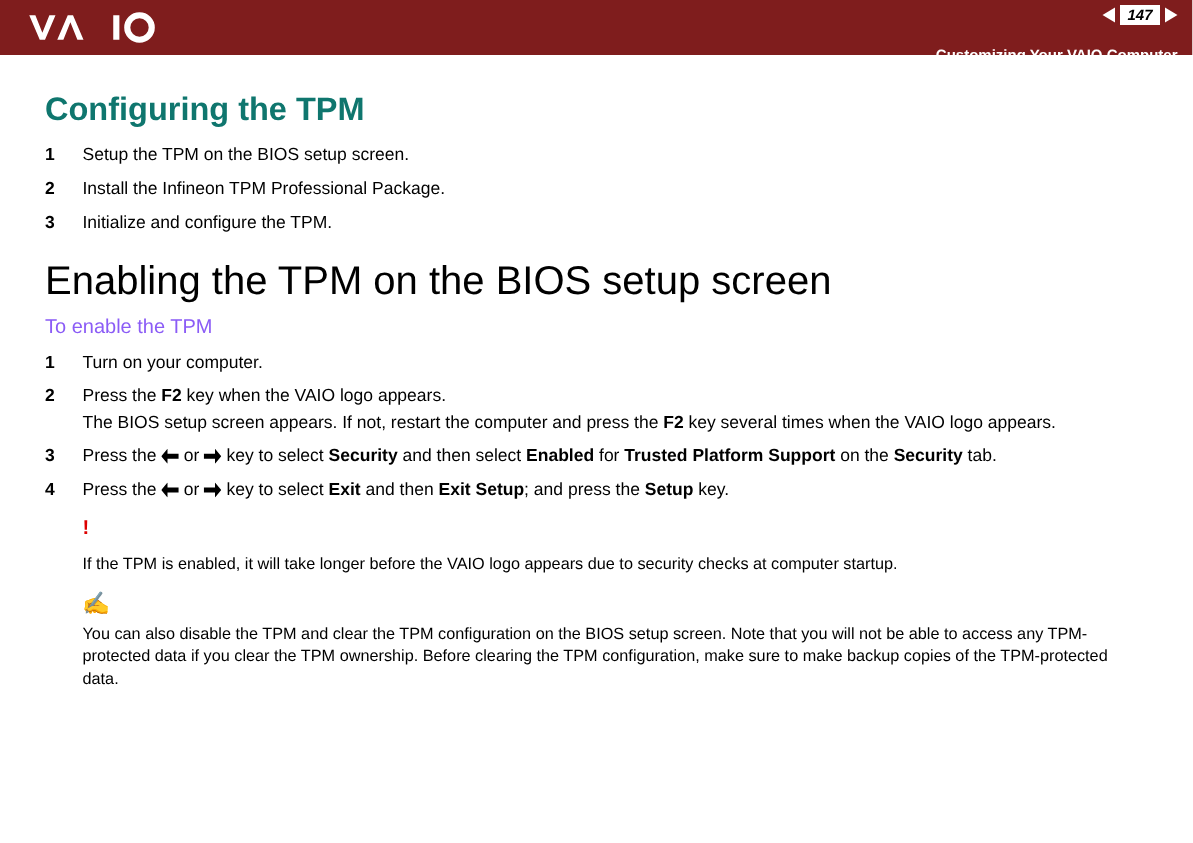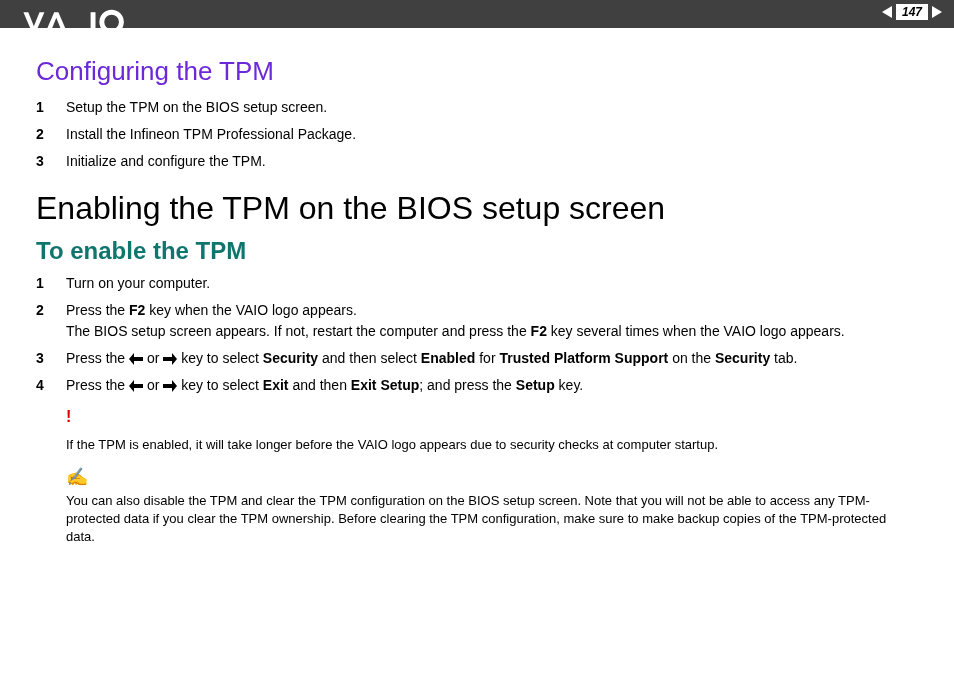--- a/index.html
+++ b/index.html
@@ -5,23 +5,23 @@
   body {
     margin: 0;
     padding: 0;
     font-family: Arial, Helvetica, sans-serif;
     font-size: 14px;
     color: #000;
     background: #fff;
     width: 954px;
   }
   .header-bar {
-    background: #404040;
+    background: #7f1d1d;
     color: #fff;
-    height: 28px;
+    height: 44px;
     position: relative;
   }
   .vaio-logo {
     position: absolute;
     left: 18px;
     top: 8px;
     height: 28px;
   }
   .page-nav {
     position: absolute;
@@ -52,35 +52,35 @@
   .tri-right { border-left: 10px solid #fff; }
   .breadcrumb {
     font-size: 12px;
     font-weight: bold;
     margin-top: 16px;
   }
   .content {
     padding: 28px 36px 20px 36px;
   }
   h1.blue {
-    color: #6d28d9;
-    font-weight: normal;
+    color: #0f766e;
+    font-weight: bold;
     font-size: 26px;
     margin: 0 0 10px 0;
   }
   h2.black {
     color: #000;
     font-weight: normal;
     font-size: 32px;
     margin: 18px 0 8px 0;
   }
   h3.gray {
-    color: #0f766e;
-    font-weight: bold;
-    font-size: 24px;
+    color: #8b5cf6;
+    font-weight: normal;
+    font-size: 16px;
     margin: 10px 0 8px 0;
   }
   p { margin: 6px 0; line-height: 1.4; }
   ol.steps {
     list-style: none;
     padding: 0;
     margin: 6px 0;
   }
   ol.steps li {
     display: flex;

